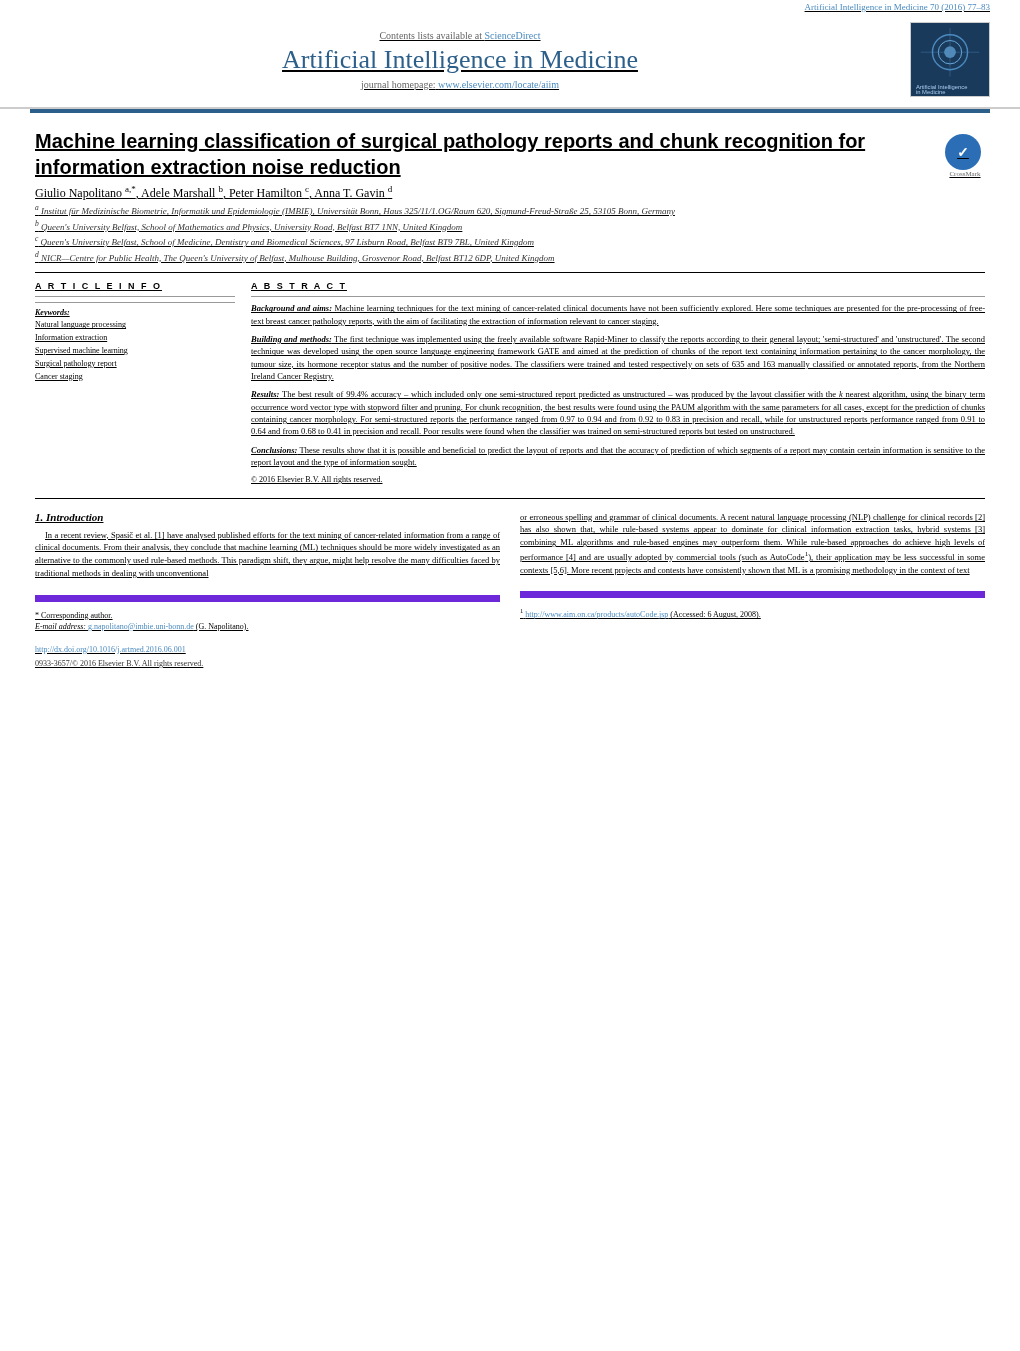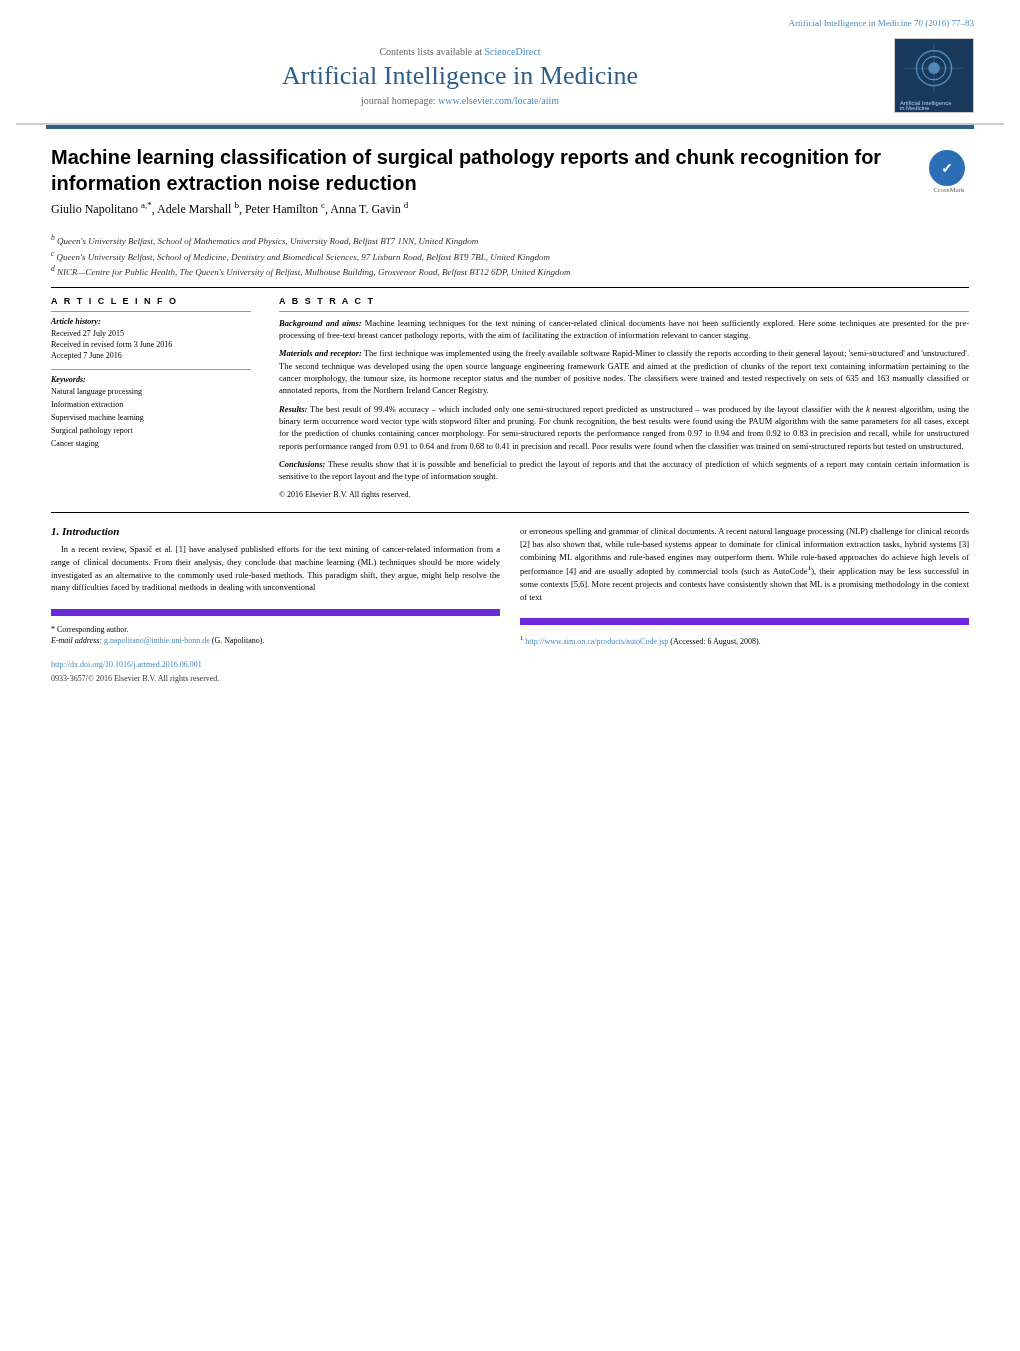--- a/index.html
+++ b/index.html
@@ -8,21 +8,22 @@
       background: #fff;
       color: #000;
       width: 1020px;
       min-height: 1351px;
     }
 
     .page {
       width: 1020px;
       min-height: 1351px;
       background: #fff;
-      padding: 16px;
+      padding: 0;
+      text-decoration: underline;
     }
 
     
     .journal-header {
       border-bottom: 2px solid #ccc;
       padding: 8px 30px 10px 30px;
       display: flex;
       align-items: center;
       justify-content: space-between;
     }
@@ -160,21 +161,21 @@
       align-items: center;
       justify-content: center;
       color: white;
       font-size: 14px;
       font-weight: bold;
     }
 
     
     .authors {
       font-size: 12px;
-      margin-bottom: 16px;
+      margin-bottom: 2px;
       color: #000;
     }
 
     .authors sup {
       color: #000;
       font-size: 9px;
     }
 
     
     .affiliations {
@@ -198,21 +199,21 @@
 
     .divider-thin {
       border: none;
       border-top: 0.5px solid #999;
       margin: 5px 0;
     }
 
     
     .two-columns {
       display: flex;
-      gap: 28px;
+      gap: 16px;
     }
 
     .left-column {
       width: 200px;
       flex-shrink: 0;
     }
 
     .right-column {
       flex: 1;
     }
@@ -403,39 +404,34 @@
         <div class="crossmark-circle">✓</div>
         <div style="font-size:7px;text-align:center;color:#666;">CrossMark</div>
       </div>
     </div>
 
     <div class="authors">
       Giulio Napolitano <sup>a,*</sup>, Adele Marshall <sup>b</sup>, Peter Hamilton <sup>c</sup>, Anna T. Gavin <sup>d</sup>
     </div>
 
     <div class="affiliations">
+      <div class="affiliation-line"><sup>a</sup> Institut für Medizinische Biometrie, Informatik und Epidemiologie (IMBIE), Universität Bonn, Haus 325/11/1.OG/Raum 620, Sigmund-Freud-Straße 25, 53105 Bonn, Germany</div>
       <div class="affiliation-line"><sup>b</sup> Queen's University Belfast, School of Mathematics and Physics, University Road, Belfast BT7 1NN, United Kingdom</div>
       <div class="affiliation-line"><sup>c</sup> Queen's University Belfast, School of Medicine, Dentistry and Biomedical Sciences, 97 Lisburn Road, Belfast BT9 7BL, United Kingdom</div>
       <div class="affiliation-line"><sup>d</sup> NICR—Centre for Public Health, The Queen's University of Belfast, Mulhouse Building, Grosvenor Road, Belfast BT12 6DP, United Kingdom</div>
     </div>
 
     <hr class="divider">
 
     <div class="two-columns">
 
       <div class="left-column">
         <div class="section-label">A R T I C L E   I N F O</div>
         <hr class="divider-thin">
 
-        <div class="info-subsection">
-          <div class="info-label">Article history:</div>
-          <div class="info-text">Received 27 July 2015</div>
-          <div class="info-text">Received in revised form 3 June 2016</div>
-          <div class="info-text">Accepted 7 June 2016</div>
-        </div>
 
         <hr class="divider-thin">
 
         <div class="info-subsection">
           <div class="info-label">Keywords:</div>
           <div class="keywords-list">
             <div>Natural language processing</div>
             <div>Information extraction</div>
             <div>Supervised machine learning</div>
             <div>Surgical pathology report</div>
@@ -447,21 +443,21 @@
       <div class="right-column">
         <div class="section-label">A B S T R A C T</div>
         <hr class="divider-thin">
 
         <div class="abstract-box">
           <div class="abstract-paragraph">
             <span class="abstract-label">Background and aims:</span>
             Machine learning techniques for the text mining of cancer-related clinical documents have not been sufficiently explored. Here some techniques are presented for the pre-processing of free-text breast cancer pathology reports, with the aim of facilitating the extraction of information relevant to cancer staging.
           </div>
           <div class="abstract-paragraph">
-            <span class="abstract-label">Materials and receptor:</span>
+            <span class="abstract-label">Building and methods:</span>
             The first technique was implemented using the freely available software Rapid-Miner to classify the reports according to their general layout; 'semi-structured' and 'unstructured'. The second technique was developed using the open source language engineering framework GATE and aimed at the prediction of chunks of the report text containing information pertaining to the cancer morphology, the tumour size, its hormone receptor status and the number of positive nodes. The classifiers were trained and tested respectively on sets of 635 and 163 manually classified or annotated reports, from the Northern Ireland Cancer Registry.
           </div>
           <div class="abstract-paragraph">
             <span class="abstract-label">Results:</span>
             The best result of 99.4% accuracy – which included only one semi-structured report predicted as unstructured – was produced by the layout classifier with the <em>k</em> nearest algorithm, using the binary term occurrence word vector type with stopword filter and pruning. For chunk recognition, the best results were found using the PAUM algorithm with the same parameters for all cases, except for the prediction of chunks containing cancer morphology. For semi-structured reports the performance ranged from 0.97 to 0.94 and from 0.92 to 0.83 in precision and recall, <span>while</span> for unstructured reports performance ranged from 0.91 to 0.64 and from 0.68 to 0.41 in precision and recall. Poor results were found when the classifier was trained on semi-structured reports but tested on unstructured.
           </div>
           <div class="abstract-paragraph">
             <span class="abstract-label">Conclusions:</span>
             These results show that it is possible and beneficial to predict the layout of reports and that the accuracy of prediction of which segments of a report may contain certain information is sensitive to the report layout and the type of information sought.
           </div>

